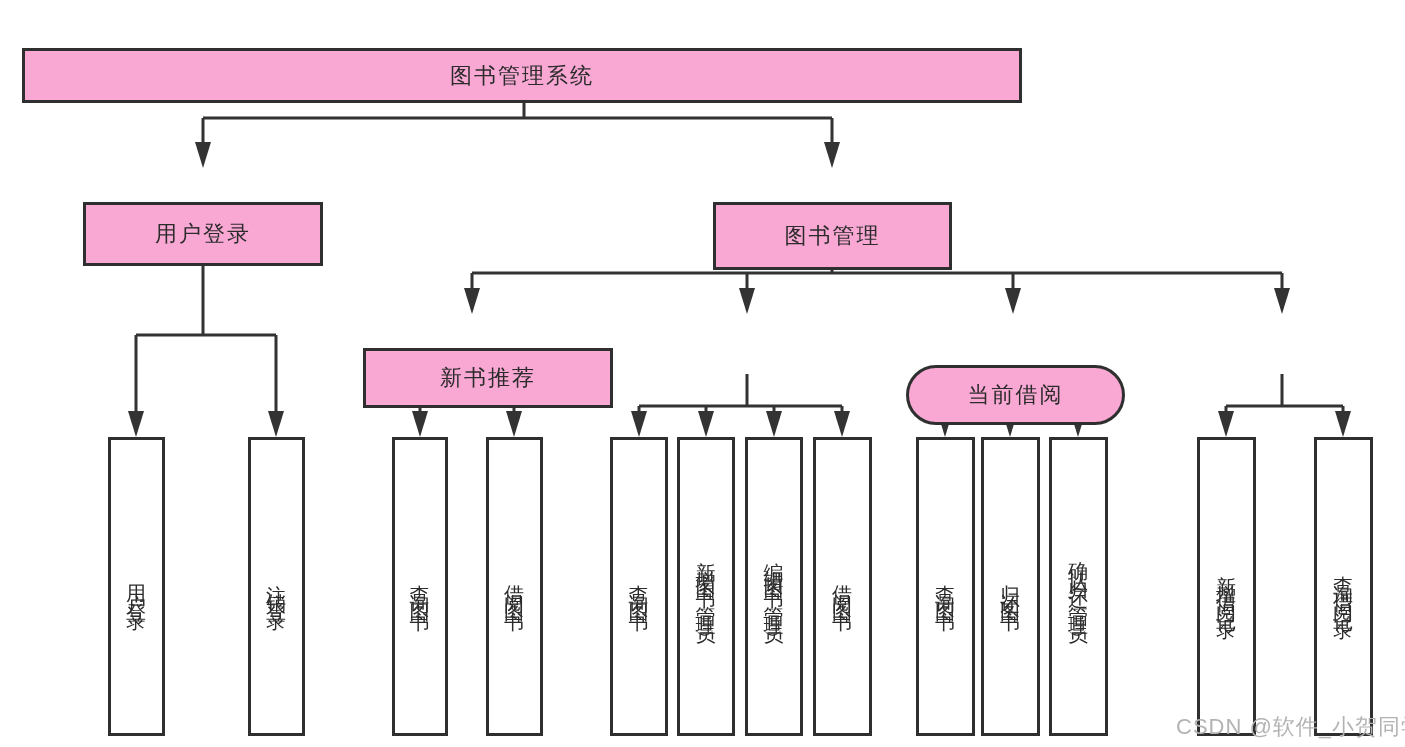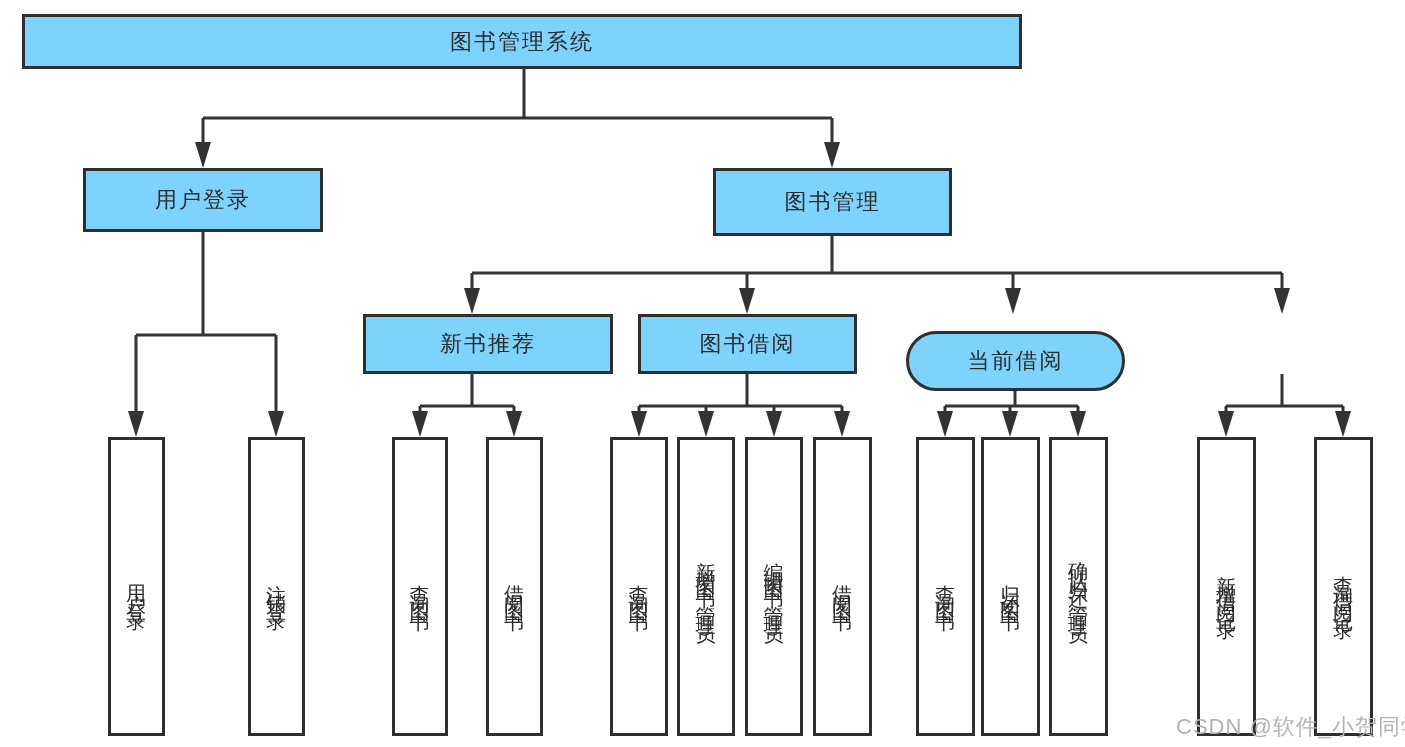--- a/index.html
+++ b/index.html
@@ -9,27 +9,28 @@
     height: 747px;
     background: #ffffff;
     font-family: "Liberation Sans", sans-serif;
     color: #2b2b2b;
     overflow: hidden;
   }
   .hbox {
     position: absolute;
     box-sizing: border-box;
     border: 3px solid #2f2f2f;
-    background: #7dd3fc;
+    background: #f9a8d4;
     display: flex;
     align-items: center;
     justify-content: center;
     font-size: 22px;
     letter-spacing: 2px;
     white-space: nowrap;
+    margin-top: 34px;
   }
   .vbox {
     position: absolute;
     box-sizing: border-box;
     border: 3px solid #2f2f2f;
     background: #ffffff;
     display: flex;
     align-items: center;
     justify-content: center;
   }
@@ -106,23 +107,20 @@
   <div class="hbox" style="left:83px; top:168px; width:240px; height:64px;">
     <span>用户登录</span>
   </div>
   <div class="hbox" style="left:713px; top:168px; width:239px; height:68px;justify-content:center;">
     <span>图书管理</span>
   </div>
 
   <div class="hbox" style="left:363px; top:314px; width:250px; height:60px;">
     <span>新书推荐</span>
   </div>
-  <div class="hbox" style="left:638px; top:314px; width:219px; height:60px;">
-    <span>图书借阅</span>
-  </div>
   <div class="hbox" style="left:906px; top:331px; width:219px; height:60px;border-radius:30px;">
     <span>当前借阅</span>
   </div>
 
   <div class="vbox" style="left:108px; top:437px; width:57px; height:299px;">
     <span class="vtext">用户登录</span>
   </div>
   <div class="vbox" style="left:248px; top:437px; width:57px; height:299px;">
     <span class="vtext">注销登录</span>
   </div>

